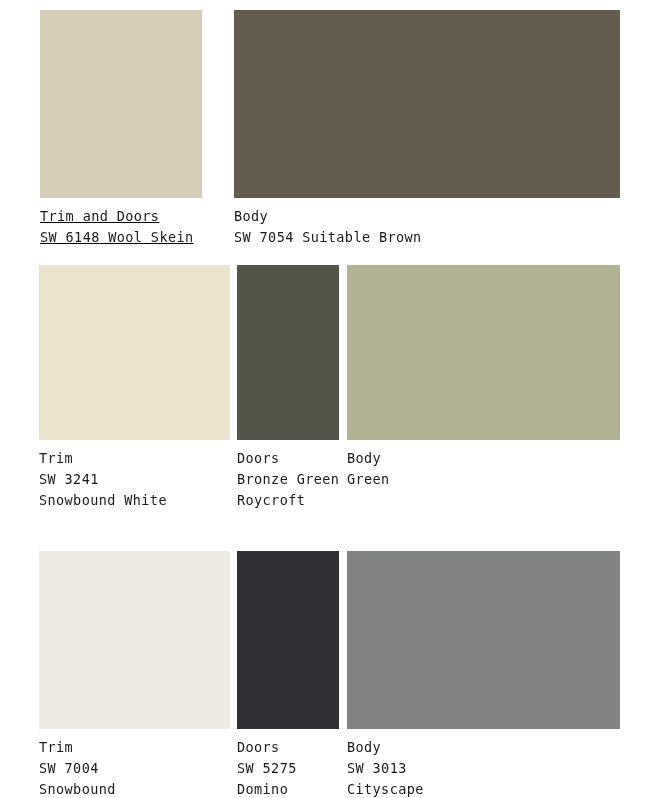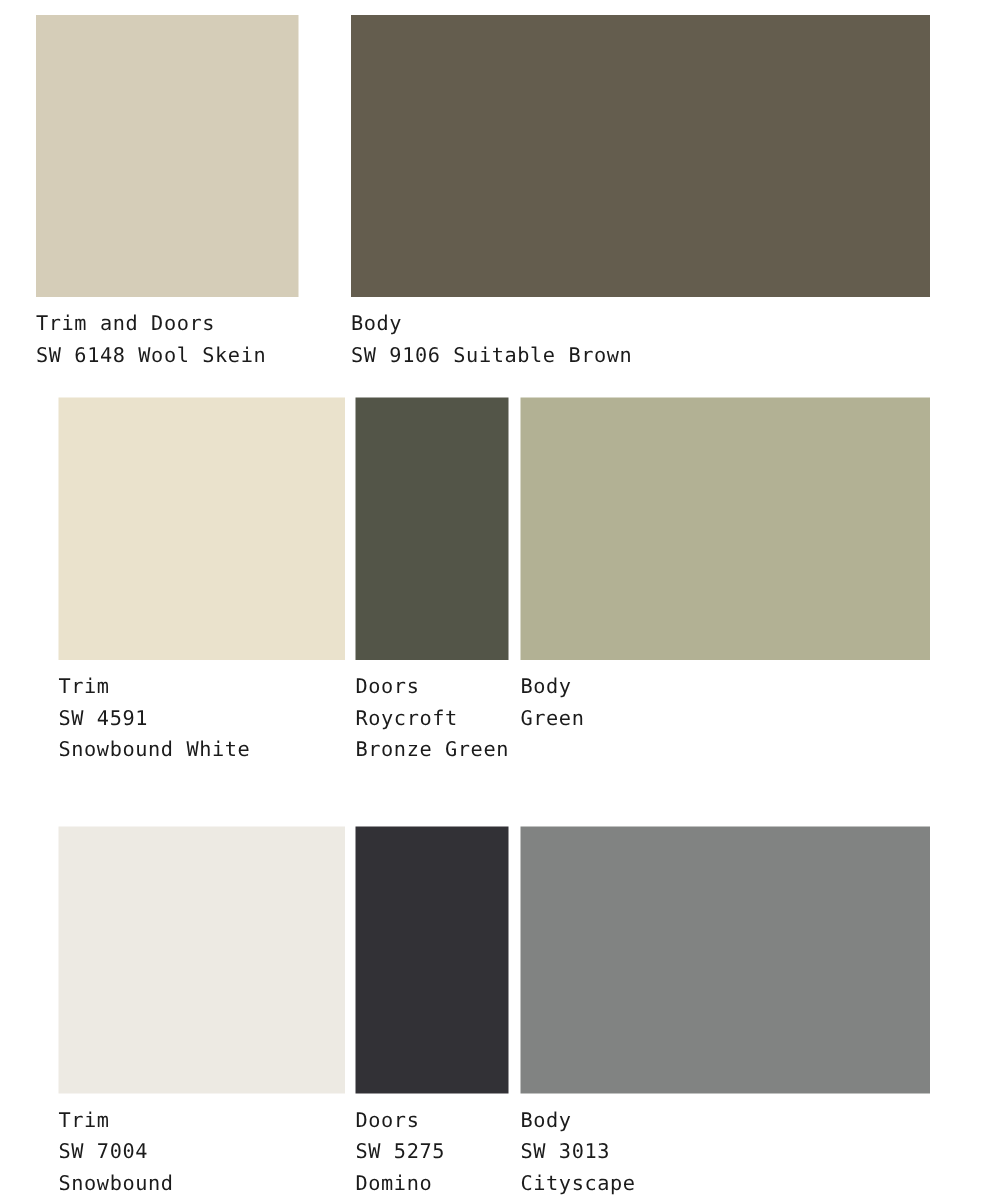--- a/index.html
+++ b/index.html
@@ -66,21 +66,21 @@
   
   #row-1 { top: 10px; }
   #row-2 { top: 265px; }
   #row-3 { top: 551px; }
 
   #row-1 .swatch-chip { height: 188px; }
   #row-2 .swatch-chip { height: 175px; }
   #row-3 .swatch-chip { height: 178px; }
 
   
-  #group-1-0 { left: 24px;  width: 175px; }
+  #group-1-0 { left: 40px;  width: 162px; text-decoration: underline; }
   #group-1-1 { left: 234px; width: 386px; }
 
   
   #group-2-0 { left: 39px;  width: 191px; }
   #group-2-1 { left: 237px; width: 102px; }
   #group-2-2 { left: 347px; width: 273px; }
 
   
   #group-3-0 { left: 39px;  width: 191px; }
   #group-3-1 { left: 237px; width: 102px; }
@@ -98,43 +98,43 @@
       <div class="swatch-caption">
         <span class="caption-line caption-role">Trim and Doors</span>
         <span class="caption-line">SW 6148 Wool Skein</span>
       </div>
     </div>
 
     <div class="swatch-group" id="group-1-1">
       <div class="swatch-chip" style="background:#645D4E;"></div>
       <div class="swatch-caption">
         <span class="caption-line caption-role">Body</span>
-        <span class="caption-line">SW 9106 Suitable Brown</span>
+        <span class="caption-line">SW 7054 Suitable Brown</span>
       </div>
     </div>
 
   </div>
 
   <div class="palette-row" id="row-2">
 
     <div class="swatch-group" id="group-2-0">
       <div class="swatch-chip" style="background:#EAE2CC;"></div>
       <div class="swatch-caption">
         <span class="caption-line caption-role">Trim</span>
-        <span class="caption-line">SW 4591</span>
+        <span class="caption-line">SW 3241</span>
         <span class="caption-line">Snowbound White</span>
       </div>
     </div>
 
     <div class="swatch-group" id="group-2-1">
       <div class="swatch-chip" style="background:#535548;"></div>
       <div class="swatch-caption">
         <span class="caption-line caption-role">Doors</span>
+        <span class="caption-line">Bronze Green</span>
         <span class="caption-line">Roycroft</span>
-        <span class="caption-line">Bronze Green</span>
       </div>
     </div>
 
     <div class="swatch-group" id="group-2-2">
       <div class="swatch-chip" style="background:#B2B194;"></div>
       <div class="swatch-caption">
         <span class="caption-line caption-role">Body</span>
         <span class="caption-line">Green</span>
       </div>
     </div>

